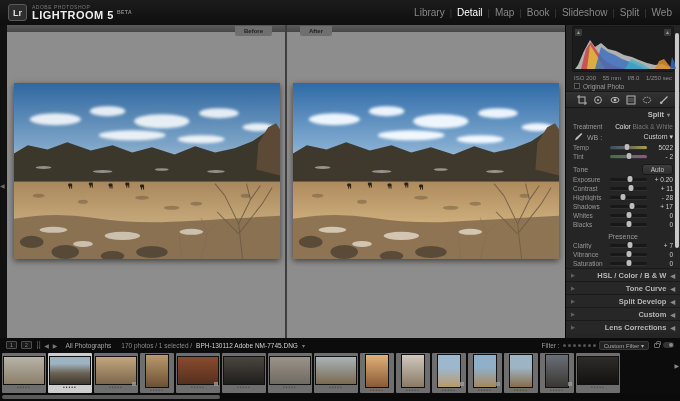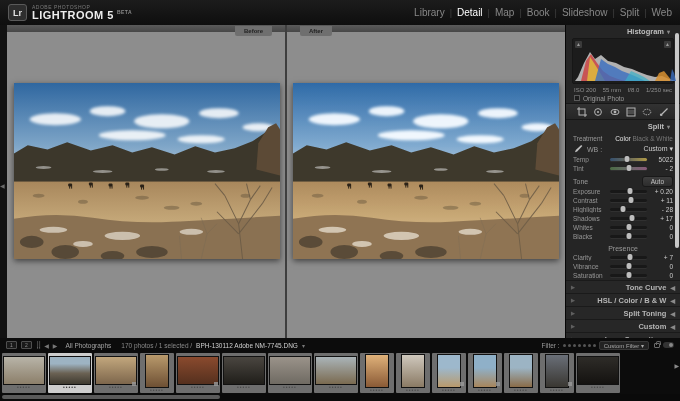--- a/index.html
+++ b/index.html
@@ -296,24 +296,20 @@
               </svg>
           </div>
         </div>
       </div>
 
     </div>
 
     <div class="right-panel">
       <div class="rp-scroll"></div>
 
-      <div class="ph-row">
-        <span>Histogram</span>
-          <span class="ph-caret">▾</span>
-      </div>
       <div class="hist-box">
         <span class="clip l">▲</span>
         <span class="clip r">▲</span>
         <svg viewBox="0 0 101 34" preserveAspectRatio="none">
           <polygon points="0,34 3,30 9,16 15,5 20,12 26,8 33,14 41,16 49,20 57,22 64,25 72,28 80,30 87,29 94,32 101,34" fill="#b9b9b9" opacity=".95"></polygon>
           <polygon points="6,34 11,14 16,7 22,16 28,24 35,29 43,32 50,34" fill="#c44" opacity=".85"></polygon>
           <polygon points="12,34 15,10 19,16 24,24 30,34" fill="#e0c23a" opacity=".8"></polygon>
           <polygon points="20,34 26,12 33,17 40,20 47,24 55,27 62,30 70,34" fill="#3a6ec0" opacity=".8"></polygon>
           <polygon points="50,34 56,24 63,27 69,30 75,34" fill="#3ab0c8" opacity=".7"></polygon>
           <polygon points="80,34 84,26 89,24 93,29 97,34" fill="#d89030" opacity=".85"></polygon>
@@ -474,31 +470,31 @@
       <div class="srow">
         <span class="slab">Saturation</span>
         <span class="strack">
             <span class="sthumb" style="left:50%"></span>
           </span>
         <span class="sval">0</span>
       </div>
 
       <div class="cpanel">
         <span class="disc">▶</span>
+        <span class="cp-label">HSL / Color / B &amp; W</span>
+        <span class="cp-arrow">◀</span>
+      </div>
+      <div class="cpanel">
+        <span class="disc">▶</span>
         <span class="cp-label">Tone Curve</span>
         <span class="cp-arrow">◀</span>
       </div>
       <div class="cpanel">
         <span class="disc">▶</span>
-        <span class="cp-label">HSL / Color / B &amp; W</span>
-        <span class="cp-arrow">◀</span>
-      </div>
-      <div class="cpanel">
-        <span class="disc">▶</span>
-        <span class="cp-label">Split Toning</span>
+        <span class="cp-label">Split Develop</span>
         <span class="cp-arrow">◀</span>
       </div>
       <div class="cpanel">
         <span class="disc">▶</span>
         <span class="cp-label">Custom</span>
         <span class="cp-arrow">◀</span>
       </div>
       <div class="cpanel">
         <span class="disc">▶</span>
         <span class="cp-label">Lens Corrections</span>

